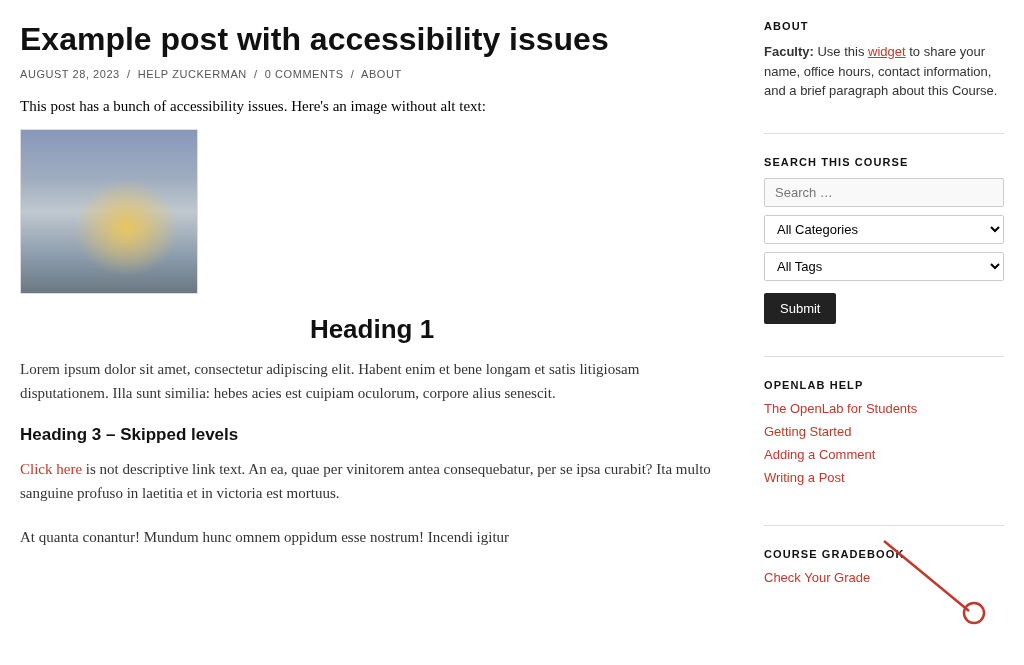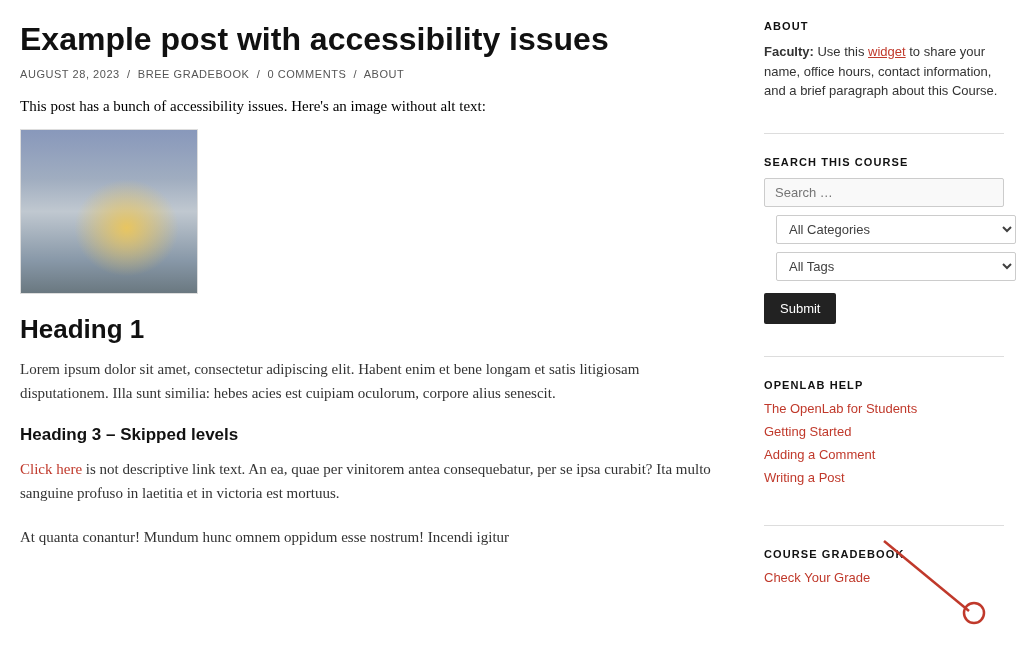--- a/index.html
+++ b/index.html
@@ -69,20 +69,21 @@
         radial-gradient(ellipse at 60% 60%, #e8c560 0%, transparent 35%),
         linear-gradient(180deg, #8898bb 0%, #a0adc0 30%, #c0c8d0 50%, #8898a8 80%, #6a7880 100%);
     }
     .heading1 {
       font-family: Arial, Helvetica, sans-serif;
       font-size: 26px;
       font-weight: 700;
       color: #111;
       margin-bottom: 12px;
       margin-top: 10px;
+      text-align: center;
     }
     .body-text {
       font-size: 15px;
       color: #333;
       line-height: 1.6;
       margin-bottom: 20px;
     }
     .heading4 {
       font-family: Arial, Helvetica, sans-serif;
       font-size: 17px;
@@ -136,26 +137,25 @@
       margin-bottom: 8px;
       background: #f9f9f9;
       font-family: Arial, Helvetica, sans-serif;
     }
     .search-select {
       width: 100%;
       padding: 5px 8px;
       border: 1px solid #ccc;
       border-radius: 2px;
       font-size: 13px;
-      color: #404040;
+      color: #000000;
       margin-bottom: 8px;
       background: #fff;
       font-family: Arial, Helvetica, sans-serif;
       appearance: auto;
-      margin-left: 12px;
     }
     .submit-btn {
       background: #222;
       color: #fff;
       border: none;
       padding: 8px 16px;
       font-size: 13px;
       font-family: Arial, Helvetica, sans-serif;
       cursor: pointer;
       border-radius: 2px;
@@ -183,21 +183,21 @@
 
 <div class="page-wrapper">
 
   <div class="main-content">
 
     <h1 class="post-title">Example post with accessibility issues</h1>
 
     <div class="post-meta">
       <span>AUGUST 28, 2023</span>
       &nbsp;/&nbsp;
-      <span>BREE GRADEBOOK</span>
+      <span>HELP ZUCKERMAN</span>
       &nbsp;/&nbsp;
       <a href="#">0 COMMENTS</a>
       &nbsp;/&nbsp;
       <a href="#">ABOUT</a>
     </div>
 
     <p class="post-intro">This post has a bunch of accessibility issues. Here's an image without alt text:</p>
 
     <div class="post-image">
       <div class="post-image-inner"></div>

